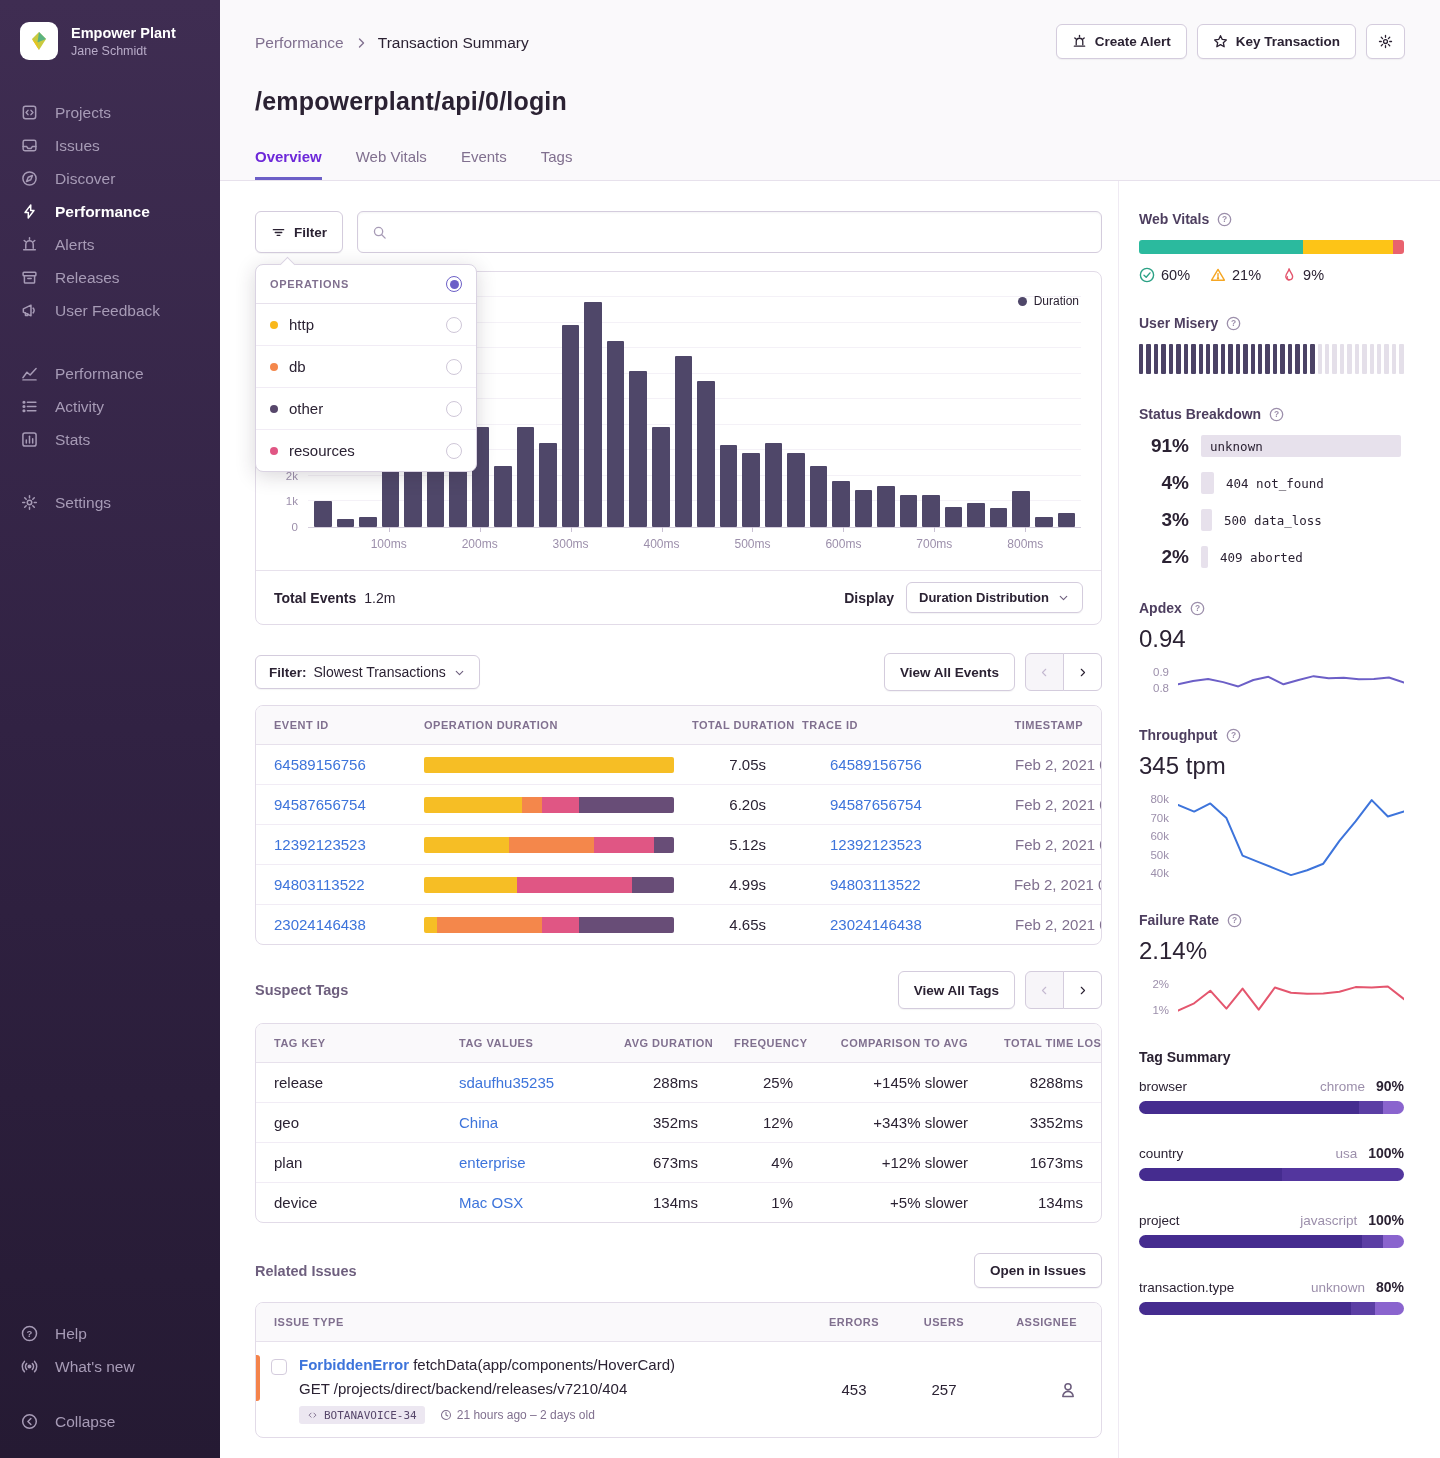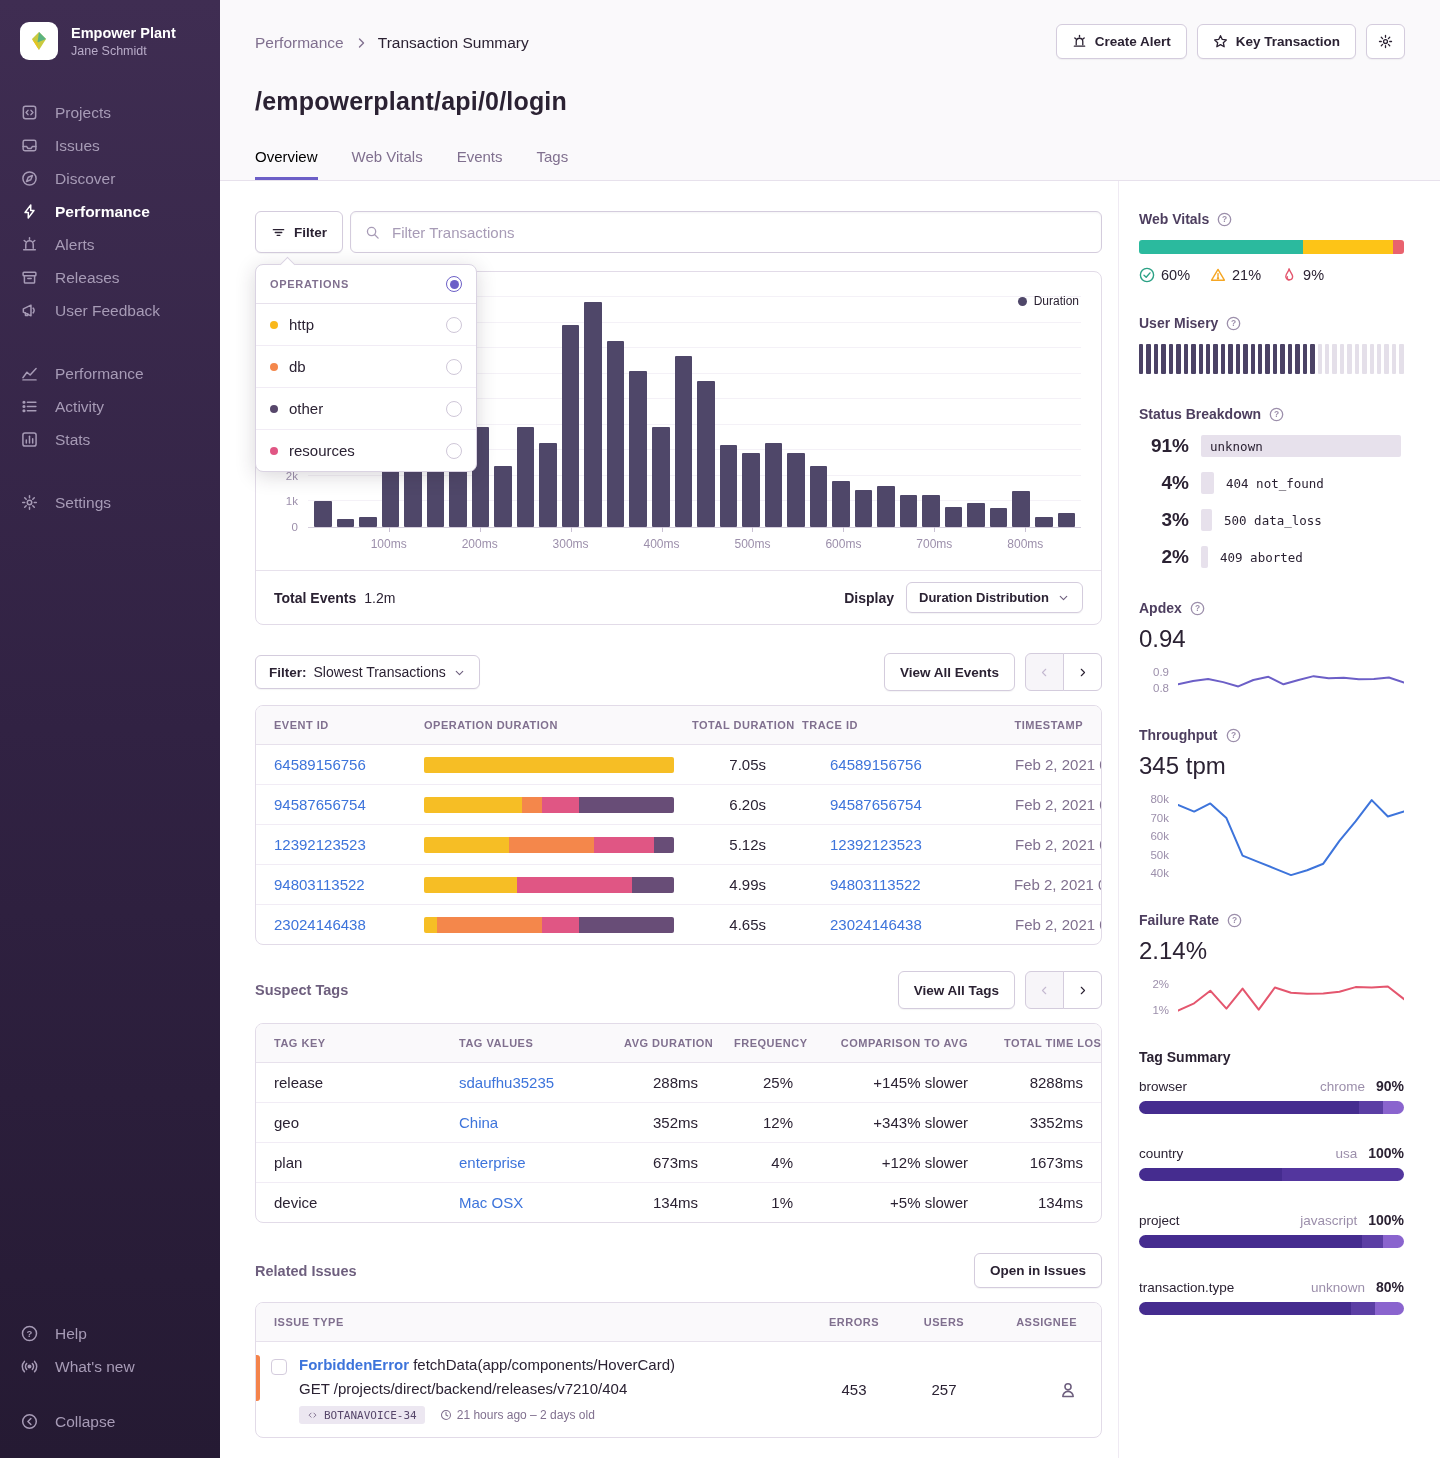--- a/index.html
+++ b/index.html
@@ -37,28 +37,28 @@
   .crumb-current { color:#2B2233; }
   .head-actions { display:flex; gap:10px; }
   .btn { display:inline-flex; align-items:center; gap:8px; background:#fff; border:1px solid #D4CCDD;
          border-radius:6px; padding:9px 15px; font-size:13.5px; font-weight:700; color:#2B2233;
          cursor:pointer; box-shadow:0 1px 1px rgba(43,34,51,0.05); white-space:nowrap; }
   .btn .icn { width:15px; height:15px; }
   .btn.iconbtn { padding:9px 11px; }
   .page-title { font-size:25px; font-weight:600; margin:28px 0 32px; letter-spacing:.2px; }
   .tabs { display:flex; gap:34px; }
   .tab { font-size:15px; color:#80708F; padding-bottom:12px; border-bottom:3px solid transparent; cursor:pointer; }
-  .tab.active { color:#000000; font-weight:400; border-color:#6C5FC7; }
+  .tab.active { color:#6d28d9; font-weight:700; border-color:#6C5FC7; }
 
   .main-wrap { flex:1; display:flex; min-height:0; }
   main { flex:1; min-width:0; padding:30px 16px 30px 35px; }
   .rail { width:322px; flex-shrink:0; border-left:1px solid #EFEAF3; padding:30px 36px 0 20px; }
 
   
-  .filter-row { display:flex; gap:7px; position:relative; margin-bottom:18px; }
+  .filter-row { display:flex; gap:14px; position:relative; margin-bottom:18px; }
   .filter-btn { padding:10px 15px; }
   .searchbox { flex:1; display:flex; align-items:center; gap:10px; height:42px; background:#fff;
                border:1px solid #D4CCDD; border-radius:6px; padding:0 14px;
                box-shadow:inset 0 1px 2px rgba(43,34,51,0.05); }
   .searchbox .icn { color:#A79BB6; width:15px; height:15px; }
   .searchbox input { flex:1; border:none; outline:none; font-size:15px; color:#2B2233; font-family:inherit; background:transparent; }
   .searchbox input::placeholder { color:#A79BB6; }
 
   
   .dropdown { position:absolute; top:53px; left:0; width:222px; background:#fff; z-index:6;
@@ -360,21 +360,20 @@
                 <line x1="4.5" y1="8" x2="11.5" y2="8"></line>
                 <line x1="6.5" y1="11" x2="9.5" y2="11"></line>
               </svg>
             <span>Filter</span>
           </button>
           <div class="searchbox">
             <svg class="icn" viewBox="0 0 16 16" fill="none" stroke="currentColor" stroke-width="1.4" stroke-linecap="round" stroke-linejoin="round">
                 <circle cx="7" cy="7" r="4.4"></circle>
                 <line x1="10.4" y1="10.4" x2="14" y2="14"></line>
               </svg>
-            <input value="" placeholder="Filter Transactions" style="">
           </div>
           <div class="dropdown">
             <div class="dd-head">
               <span class="dd-head-label">OPERATIONS</span>
               <span class="radio sel"></span>
             </div>
             <div id="dd-items">
                 <div class="dd-item">
      <span class="dd-dot" style="background:#F9B81C"></span>
      <span>http</span>

